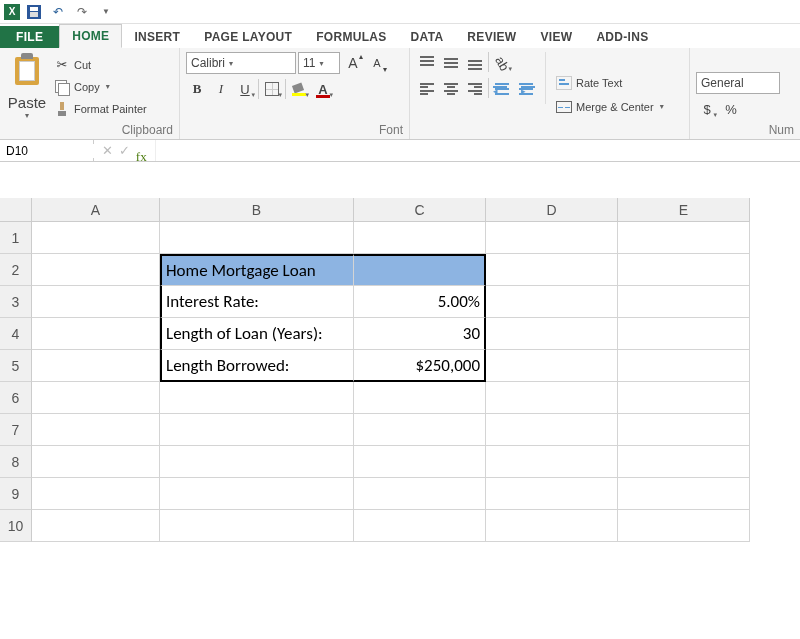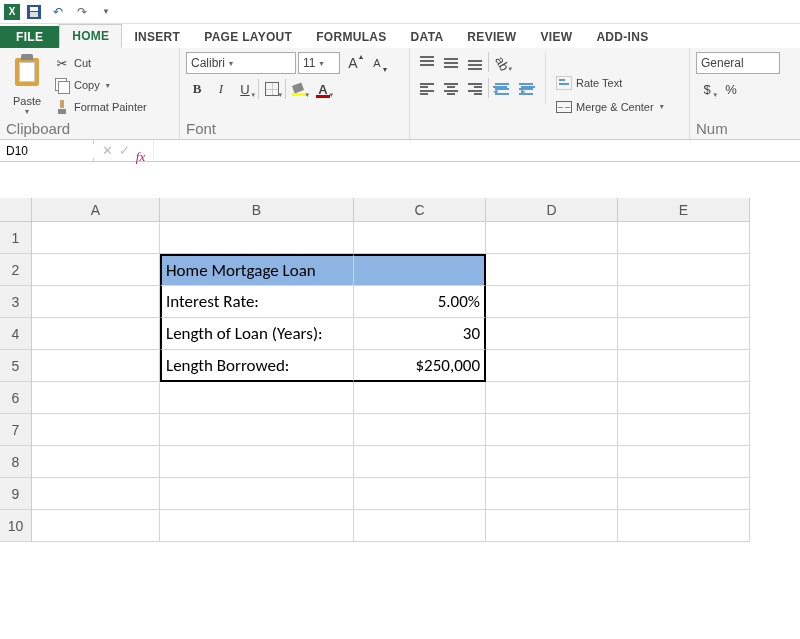--- a/index.html
+++ b/index.html
@@ -13,29 +13,29 @@
 
 .tabs { height: 24px; background: #fff; display: flex; align-items: flex-end; font-weight: bold; }
 .tab { padding: 4px 12px; font-size: 12px; color: #444; cursor: pointer; text-transform: uppercase; letter-spacing: 0.3px; }
 .tab.file { background: #217346; color: #fff; padding: 4px 16px; }
 .tab.active { border: 1px solid #ccc; border-bottom: 1px solid #f5f5f5; background: #f5f5f5; color: #217346; }
 
 
 .ribbon { height: 92px; background: #f5f5f5; border-bottom: 1px solid #ccc; display: flex; }
 .group { border-right: 1px solid #ddd; padding: 4px 6px 2px 6px; display: flex; flex-direction: column; justify-content: space-between; position: relative; }
 .group-body { display: flex; gap: 4px; flex: 1; }
-.group-label { text-align: left; font-size: 15px; color: #777; padding-top: 2px; position: relative; }
+.group-label { text-align: right; font-size: 12px; color: #777; padding-top: 2px; position: relative; }
 
 
 .paste-big { width: 42px; display: flex; flex-direction: column; align-items: center; justify-content: center; cursor: pointer; }
 .paste-icon { width: 28px; height: 32px; position: relative; }
 .paste-icon .board { position: absolute; top: 4px; left: 2px; width: 24px; height: 28px; background: #d9a441; border-radius: 2px; }
 .paste-icon .clip { position: absolute; top: 0; left: 8px; width: 12px; height: 6px; background: #888; border-radius: 2px 2px 0 0; }
 .paste-icon .sheet { position: absolute; top: 8px; left: 6px; width: 16px; height: 20px; background: #fff; border: 1px solid #ccc; }
-.paste-label { font-size: 11px; margin-top: 9px; }
+.paste-label { font-size: 15px; margin-top: 9px; }
 .clip-col { display: flex; flex-direction: column; gap: 2px; justify-content: center; }
 .clip-item { display: flex; align-items: center; gap: 4px; height: 20px; font-size: 11px; cursor: pointer; padding: 0 2px; }
 .small-icon { width: 16px; height: 16px; display: flex; align-items: center; justify-content: center; }
 
 
 .font-col { display: flex; flex-direction: column; gap: 4px; }
 .font-row { display: flex; gap: 2px; align-items: center; }
 .dd { height: 22px; border: 1px solid #ababab; background: #fff; display: flex; align-items: center; padding: 0 4px; font-size: 12px; position: relative; cursor: pointer; }
 .dd .arrow { font-size: 8px; color: #666; margin-left: 4px; }
 .btn { width: 22px; height: 22px; display: flex; align-items: center; justify-content: center; cursor: pointer; font-size: 13px; position: relative; }
@@ -51,21 +51,21 @@
 
 .num-col { display: flex; flex-direction: column; gap: 4px; }
 
 
 .formula-row { height: 22px; border-bottom: 1px solid #ccc; display: flex; align-items: stretch; }
 .name-box { width: 94px; border-right: 1px solid #ccc; display: flex; align-items: center; }
 .name-input { flex: 1; border: none; padding: 0 6px; font-size: 12px; outline: none; }
 .name-dd { width: 16px; display: flex; align-items: center; justify-content: center; color: #666; font-size: 8px; cursor: pointer; }
 .fb-btns { display: flex; align-items: center; gap: 6px; padding: 0 8px; border-right: 1px solid #eee; color: #bbb; }
 .fb-btn { cursor: pointer; font-size: 13px; }
-.fb-btn.fx { font-style: italic; color: #be185d; font-family: "Times New Roman"; margin-top: 12px; }
+.fb-btn.fx { color: #4d7c0f; font-family: "Times New Roman"; margin-top: 12px; }
 .fb-input { flex: 1; border: none; padding: 0 6px; outline: none; font-size: 12px; }
 
 
 .spacer { height: 36px; background: #fff; }
 
 
 .grid { display: grid; grid-template-columns: 32px 128px 194px 132px 132px 132px; }
 .corner { background: #f0f0f0; border-right: 1px solid #ccc; border-bottom: 1px solid #ccc; height: 24px; }
 .colh { background: #f0f0f0; border-right: 1px solid #ccc; border-bottom: 1px solid #ccc; height: 24px; display: flex; align-items: center; justify-content: center; font-size: 14px; color: #555; cursor: pointer; }
 .rowh { background: #f0f0f0; border-right: 1px solid #ccc; border-bottom: 1px solid #d4d4d4; display: flex; align-items: center; justify-content: center; font-size: 14px; color: #555; height: 32px; cursor: pointer; }
@@ -325,21 +325,21 @@
           <span class="small-icon">
               <div class="merge-icon"></div>
             </span>
           <span>Merge &amp; Center</span>
           <span style="font-size:8px;color:#666;margin-left:2px;">▾</span>
         </div>
       </div>
     </div>
   </div>
 
-  <div class="group" style="flex:1;border-right:none;">
+  <div class="group" style="flex:1;border-right:none;margin-top:20px;">
     <div class="group-body">
       <div class="num-col" style="width:100%;">
         <div class="dd" style="width:84px;">
           <span>General</span>
         </div>
         <div class="font-row">
           <div class="btn">
               <span>$</span>
               <span class="dd-arrow">▾</span>
             </div>

